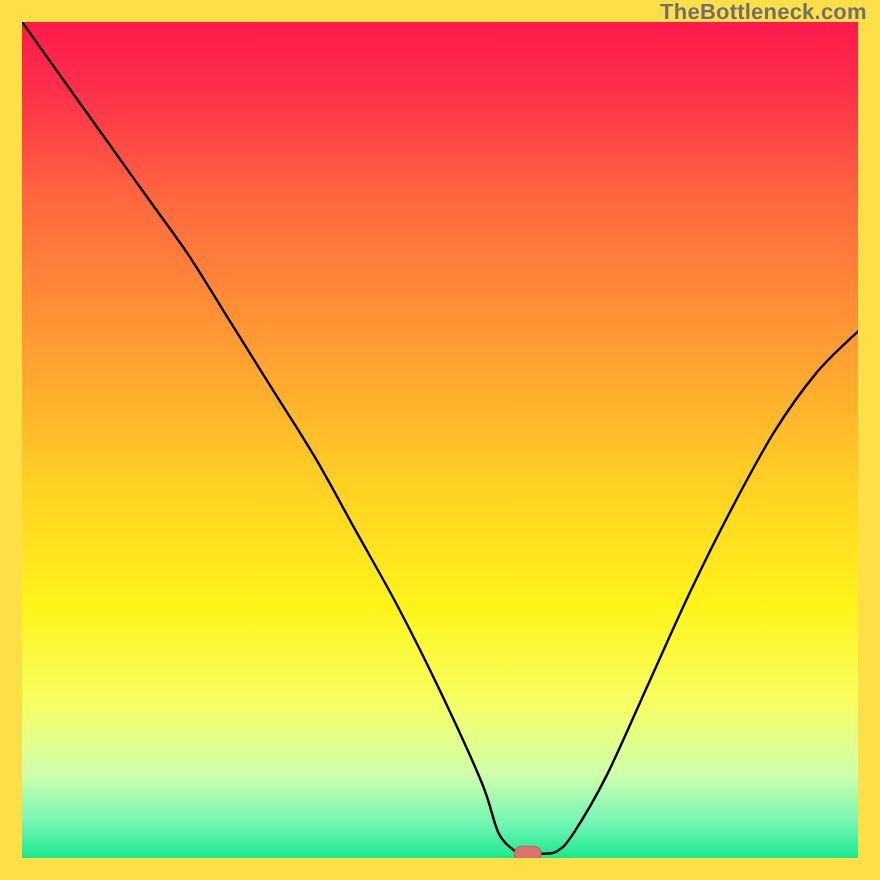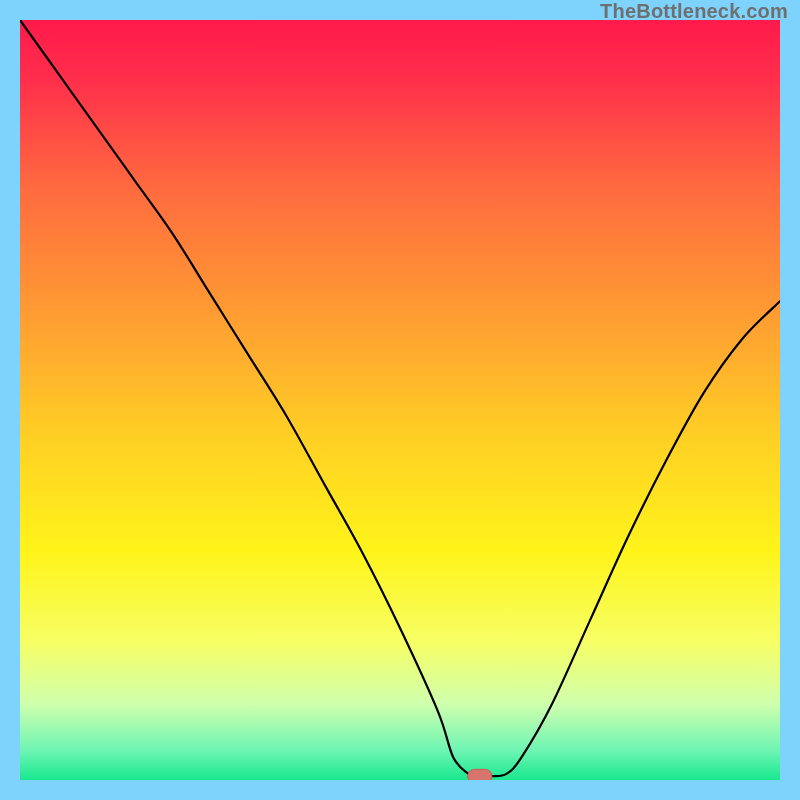--- a/index.html
+++ b/index.html
@@ -1,21 +1,21 @@
 <!DOCTYPE html>
 <html><head>
 <meta charset="utf-8">
 <style>
   * { margin: 0; padding: 0; box-sizing: border-box; }
   html, body { width: 800px; height: 800px; overflow: hidden; background: #000; }
   .frame {
     position: relative;
     width: 800px;
     height: 800px;
-    background: #7dd3fc;
+    background: #fde047;
   }
   .plot-area {
     position: absolute;
     left: 20px;
     top: 20px;
     width: 760px;
     height: 760px;
     overflow: hidden;
   }
   .plot-area svg { display: block; }

